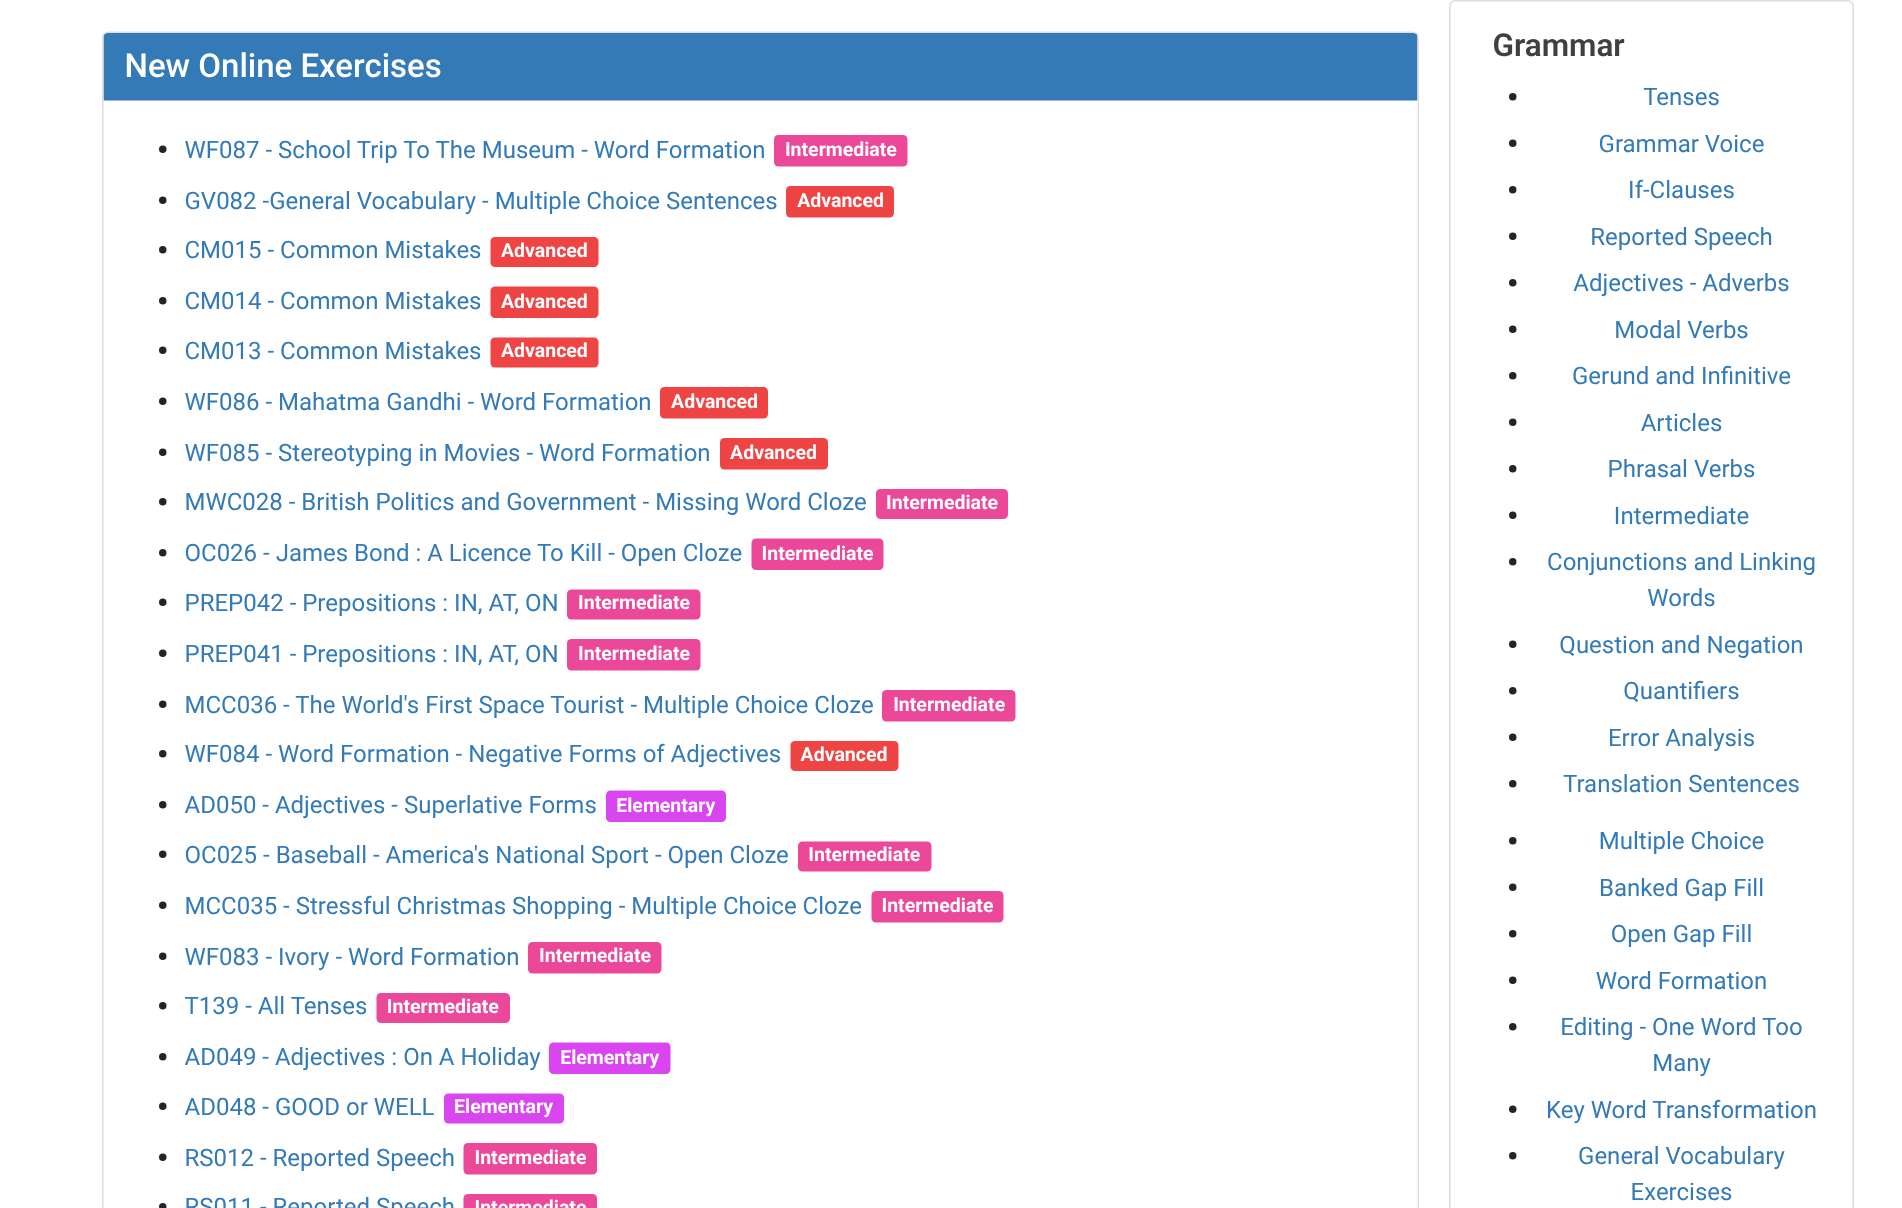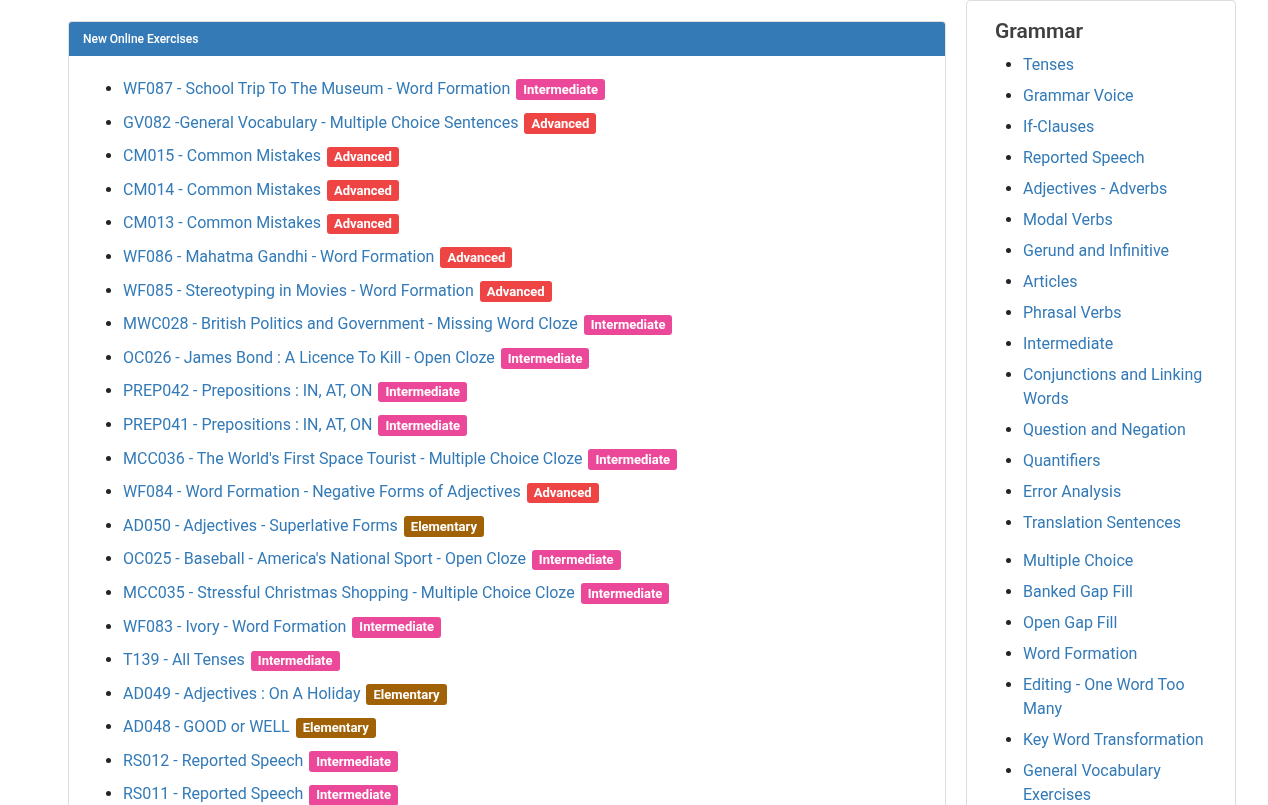--- a/index.html
+++ b/index.html
@@ -28,21 +28,21 @@
     border: 1px solid rgba(0,0,0,.125);
     border-radius: 4px;
     background: #fff;
     margin-top: 20px;
     overflow: hidden;
   }
   .card-header {
     background: #337ab7;
     color: #fff;
     padding: 10px 14px;
-    font-size: 12px;
+    font-size: 22px;
     font-weight: 500;
   }
   .card-body {
     padding: 20px 4px 8px 4px;
   }
   ul.ex-list {
     list-style: disc;
     padding-left: 50px;
     margin: 0 0 0 0;
   }
@@ -63,39 +63,40 @@
     font-weight: 700;
     color: #fff;
     padding: 2.5px 7px;
     border-radius: 3px;
     margin-left: 2px;
     vertical-align: middle;
     line-height: 1.2;
   }
   .badge-success { background: #ec4899; }
   .badge-danger  { background: #ef4444; }
-  .badge-primary { background: #a16207; }
+  .badge-primary { background: #d946ef; }
 
   .side-box {
     border: 1px solid #ddd;
     border-radius: 4px;
     background: #fff;
     padding: 14px 16px 8px 16px;
     margin-top: 0;
   }
   .side-box h3 {
     font-size: 21px;
     font-weight: 600;
     margin: 4px 0 10px 12px;
     color: #404040;
   }
   ul.side-list {
     list-style: disc;
     padding-left: 40px;
     margin: 0 0 14px 0;
+    text-align: center;
   }
   ul.side-list > li {
     margin-bottom: 7px;
     line-height: 1.5;
   }
   ul.side-list > li::marker { color: #212529; }
   a.side-link {
     color: #337ab7;
     text-decoration: none;
   }

